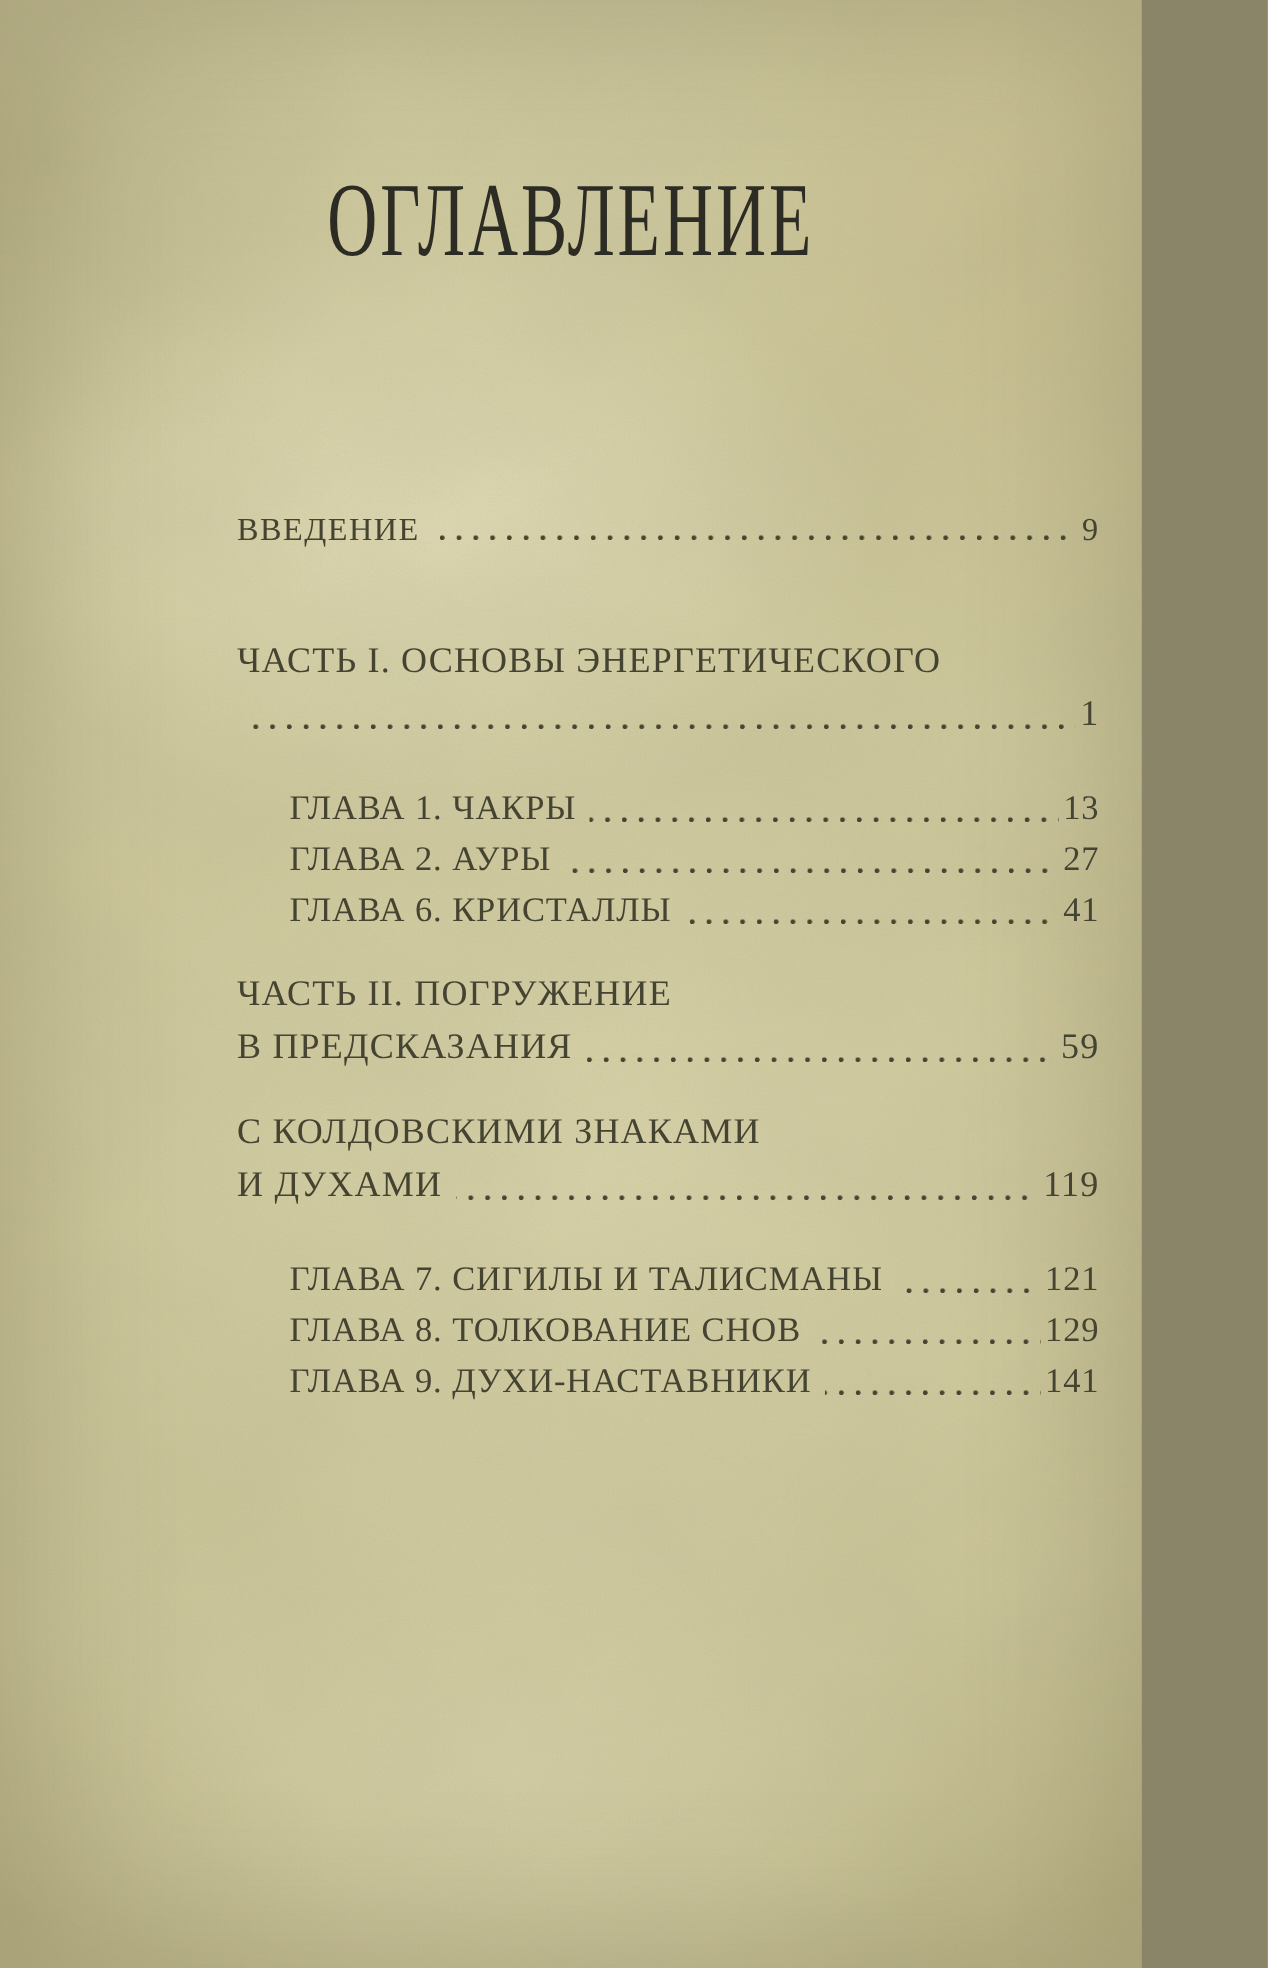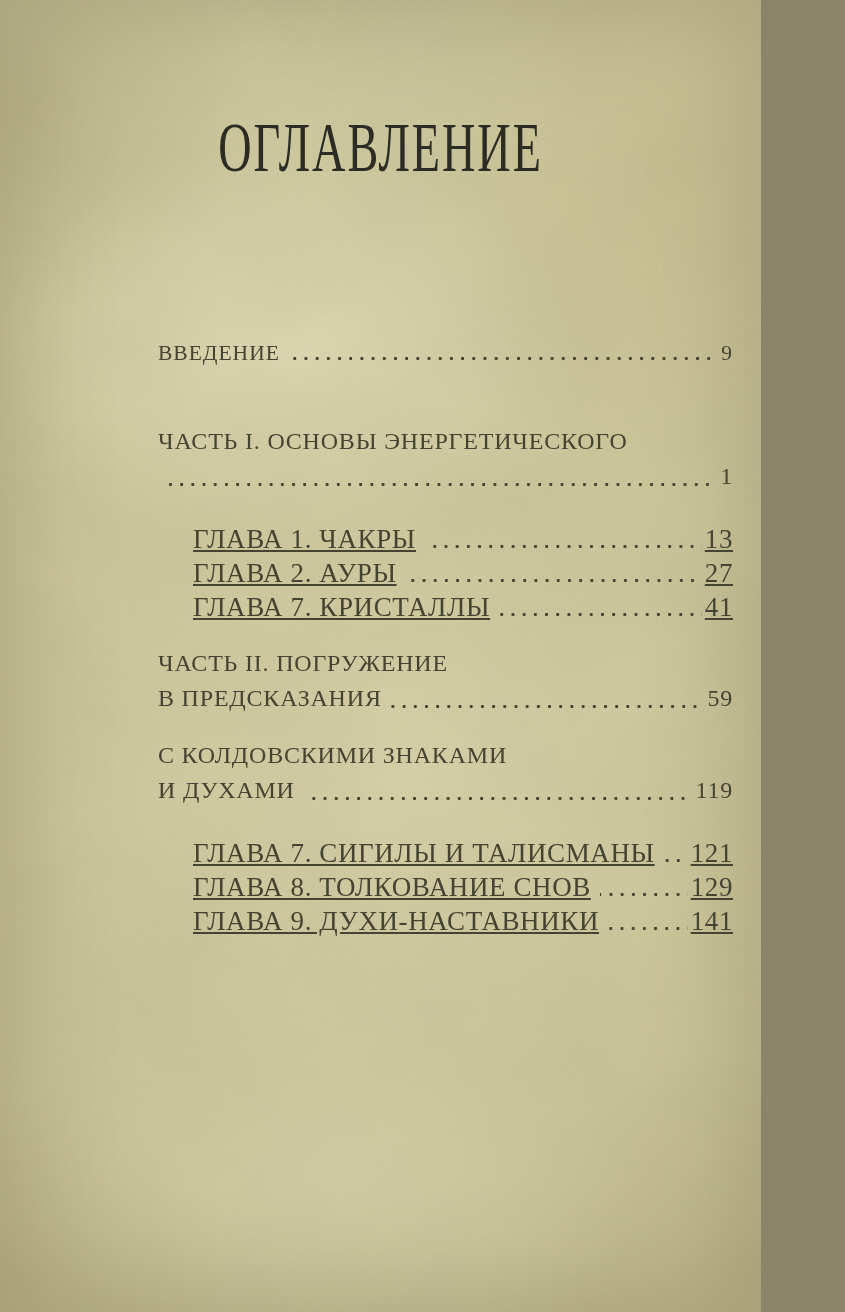--- a/index.html
+++ b/index.html
@@ -83,24 +83,23 @@
   .heading {
     font-size: 24px;
     line-height: 35px;
     letter-spacing: 0.8px;
   }
   .chapters {
     margin-top: 28px;
     margin-left: 35px;
   }
   .chapter {
-    font-size: 27px;
+    font-size: 23px;
     line-height: 34px;
     letter-spacing: 0.6px;
-    text-decoration: underline;
   }
 </style>
 </head>
 <body>
 
 <div class="page">
 
   <svg class="grain" width="845" height="1312" viewBox="0 0 845 1312" xmlns="http://www.w3.org/2000/svg" aria-hidden="true">
     <defs>
       <filter id="mottle" x="0" y="0" width="100%" height="100%">
@@ -140,21 +139,21 @@
               <span class="label">ГЛАВА 1. ЧАКРЫ</span>
               <span class="leader"></span>
               <span class="pagenum">13</span>
             </div>
             <div class="row chapter">
               <span class="label">ГЛАВА 2. АУРЫ</span>
               <span class="leader"></span>
               <span class="pagenum">27</span>
             </div>
             <div class="row chapter">
-              <span class="label">ГЛАВА 7. КРИСТАЛЛЫ</span>
+              <span class="label">ГЛАВА 6. КРИСТАЛЛЫ</span>
               <span class="leader"></span>
               <span class="pagenum">41</span>
             </div>
           </div>
         </div>
         <div class="section">
           <div class="heading">
             <div class="hline">ЧАСТЬ II. ПОГРУЖЕНИЕ</div>
             <div class="row">
               <span class="label">В ПРЕДСКАЗАНИЯ</span>

